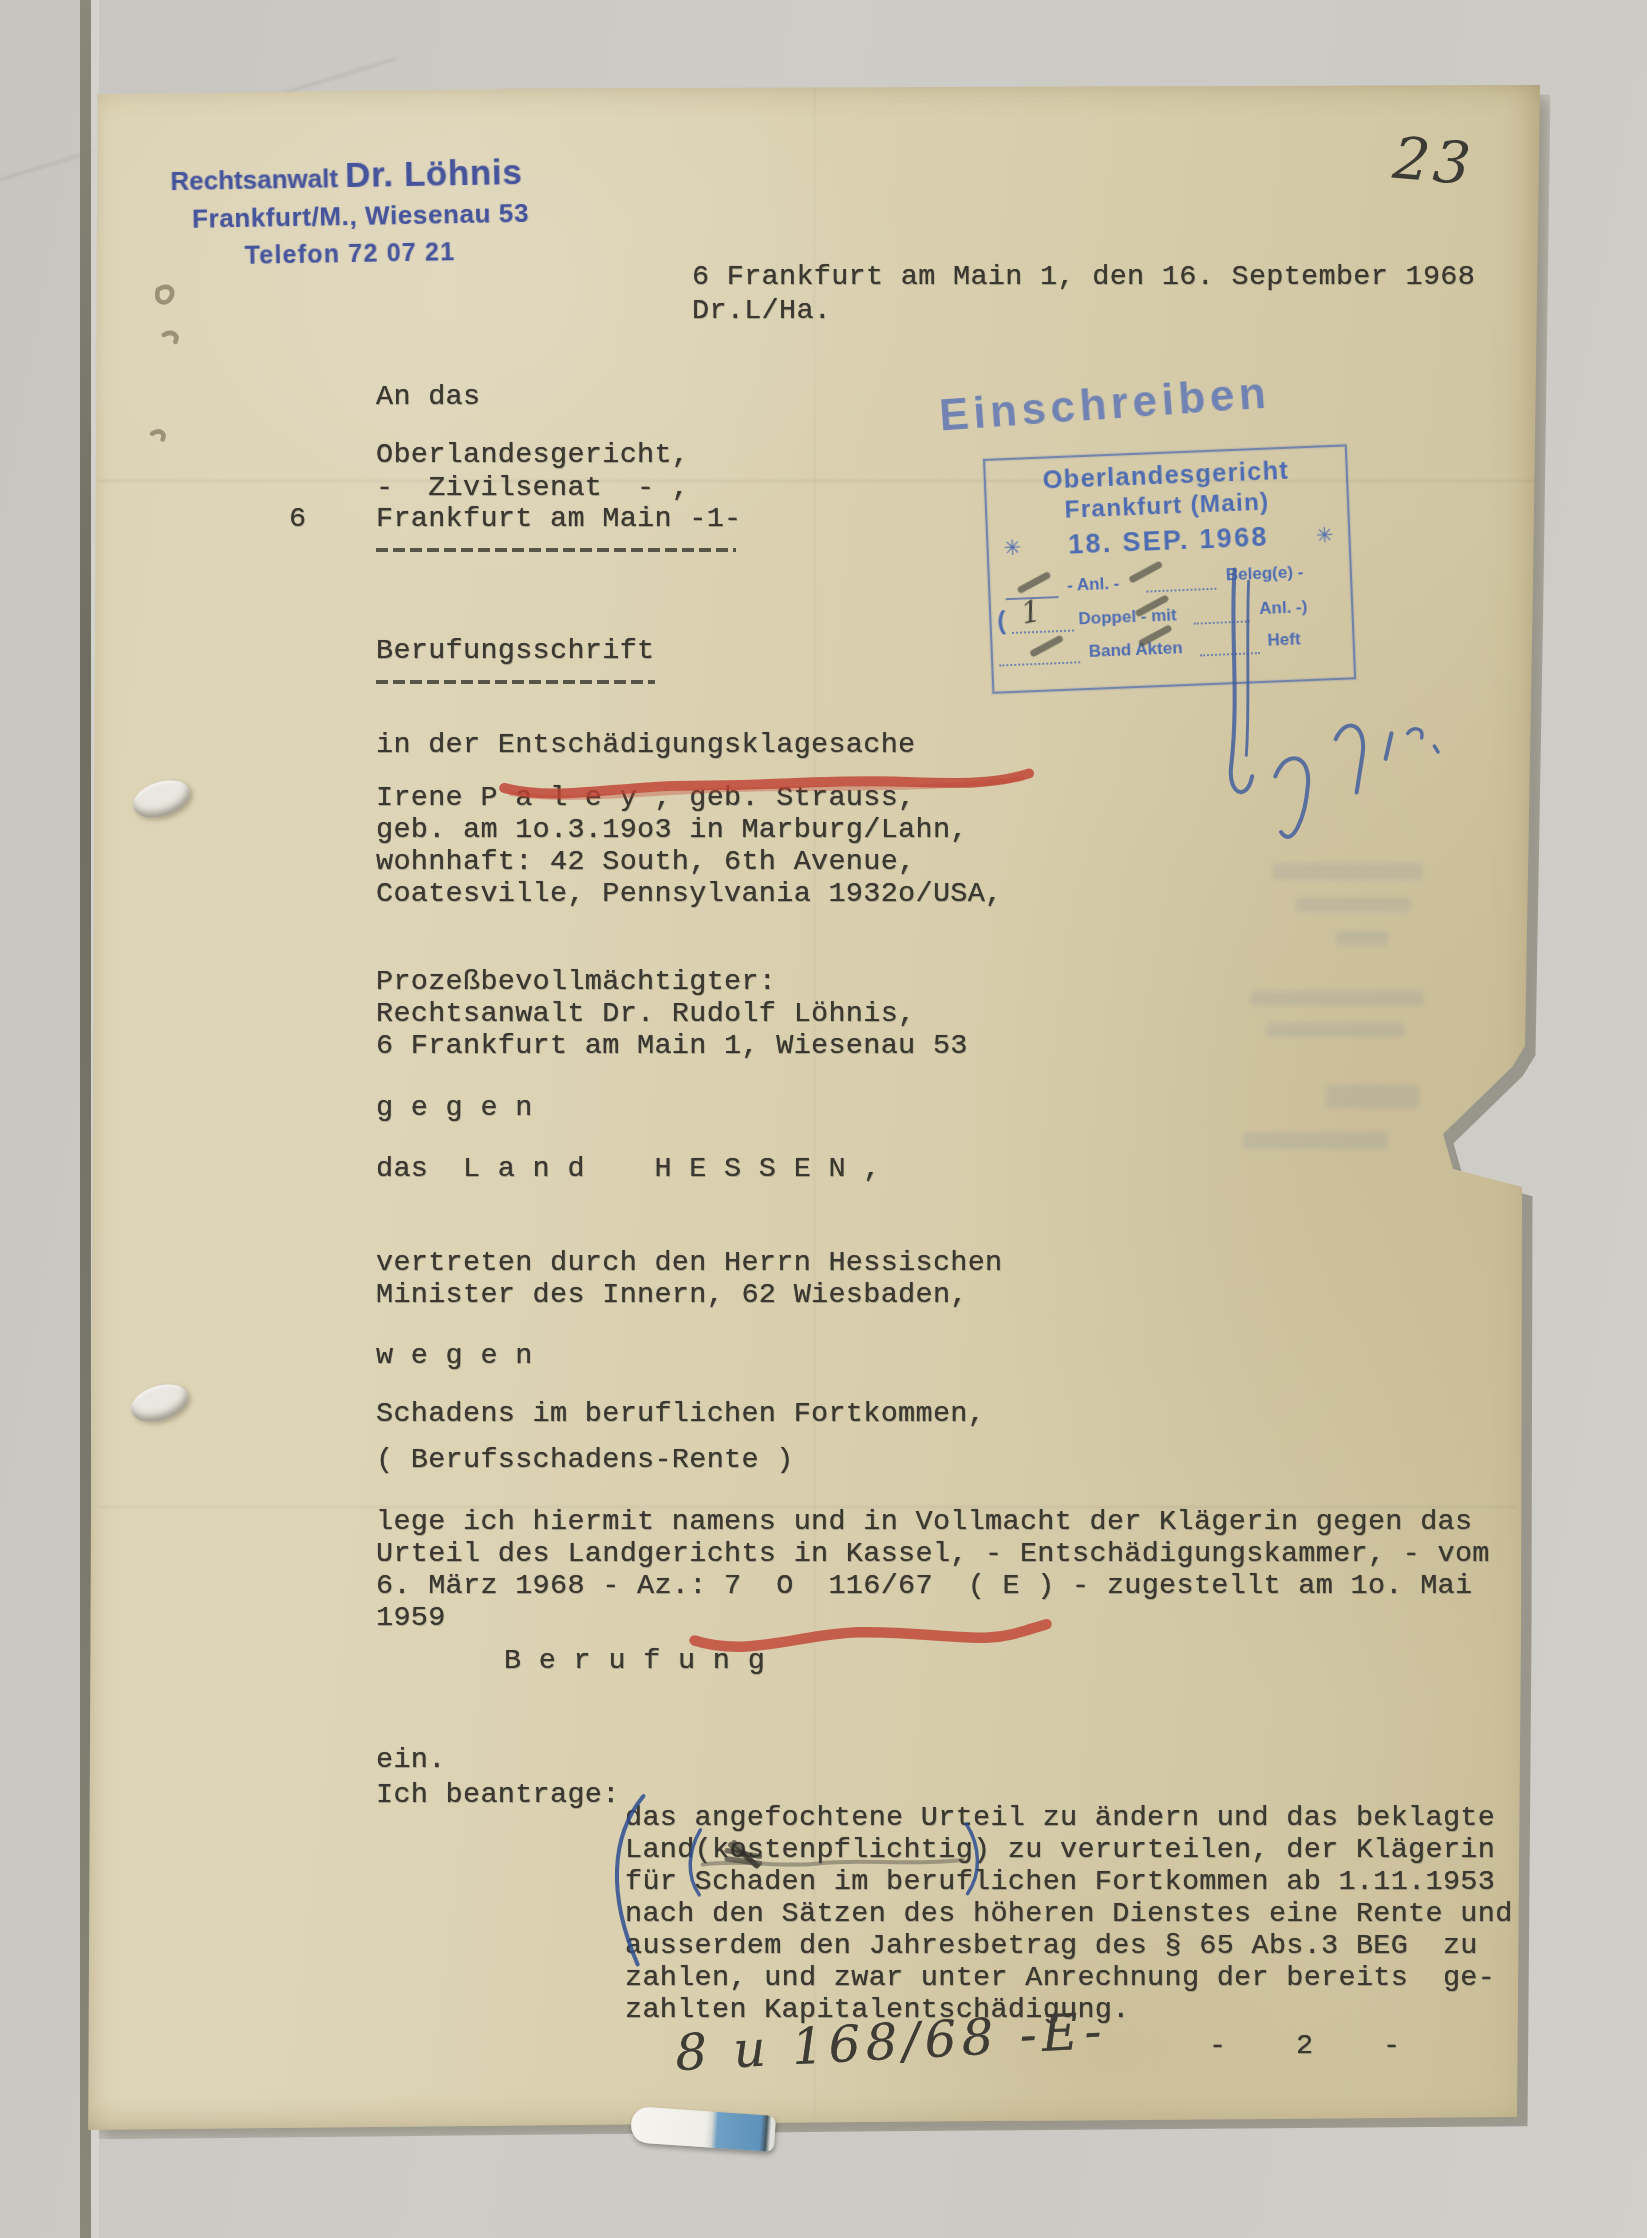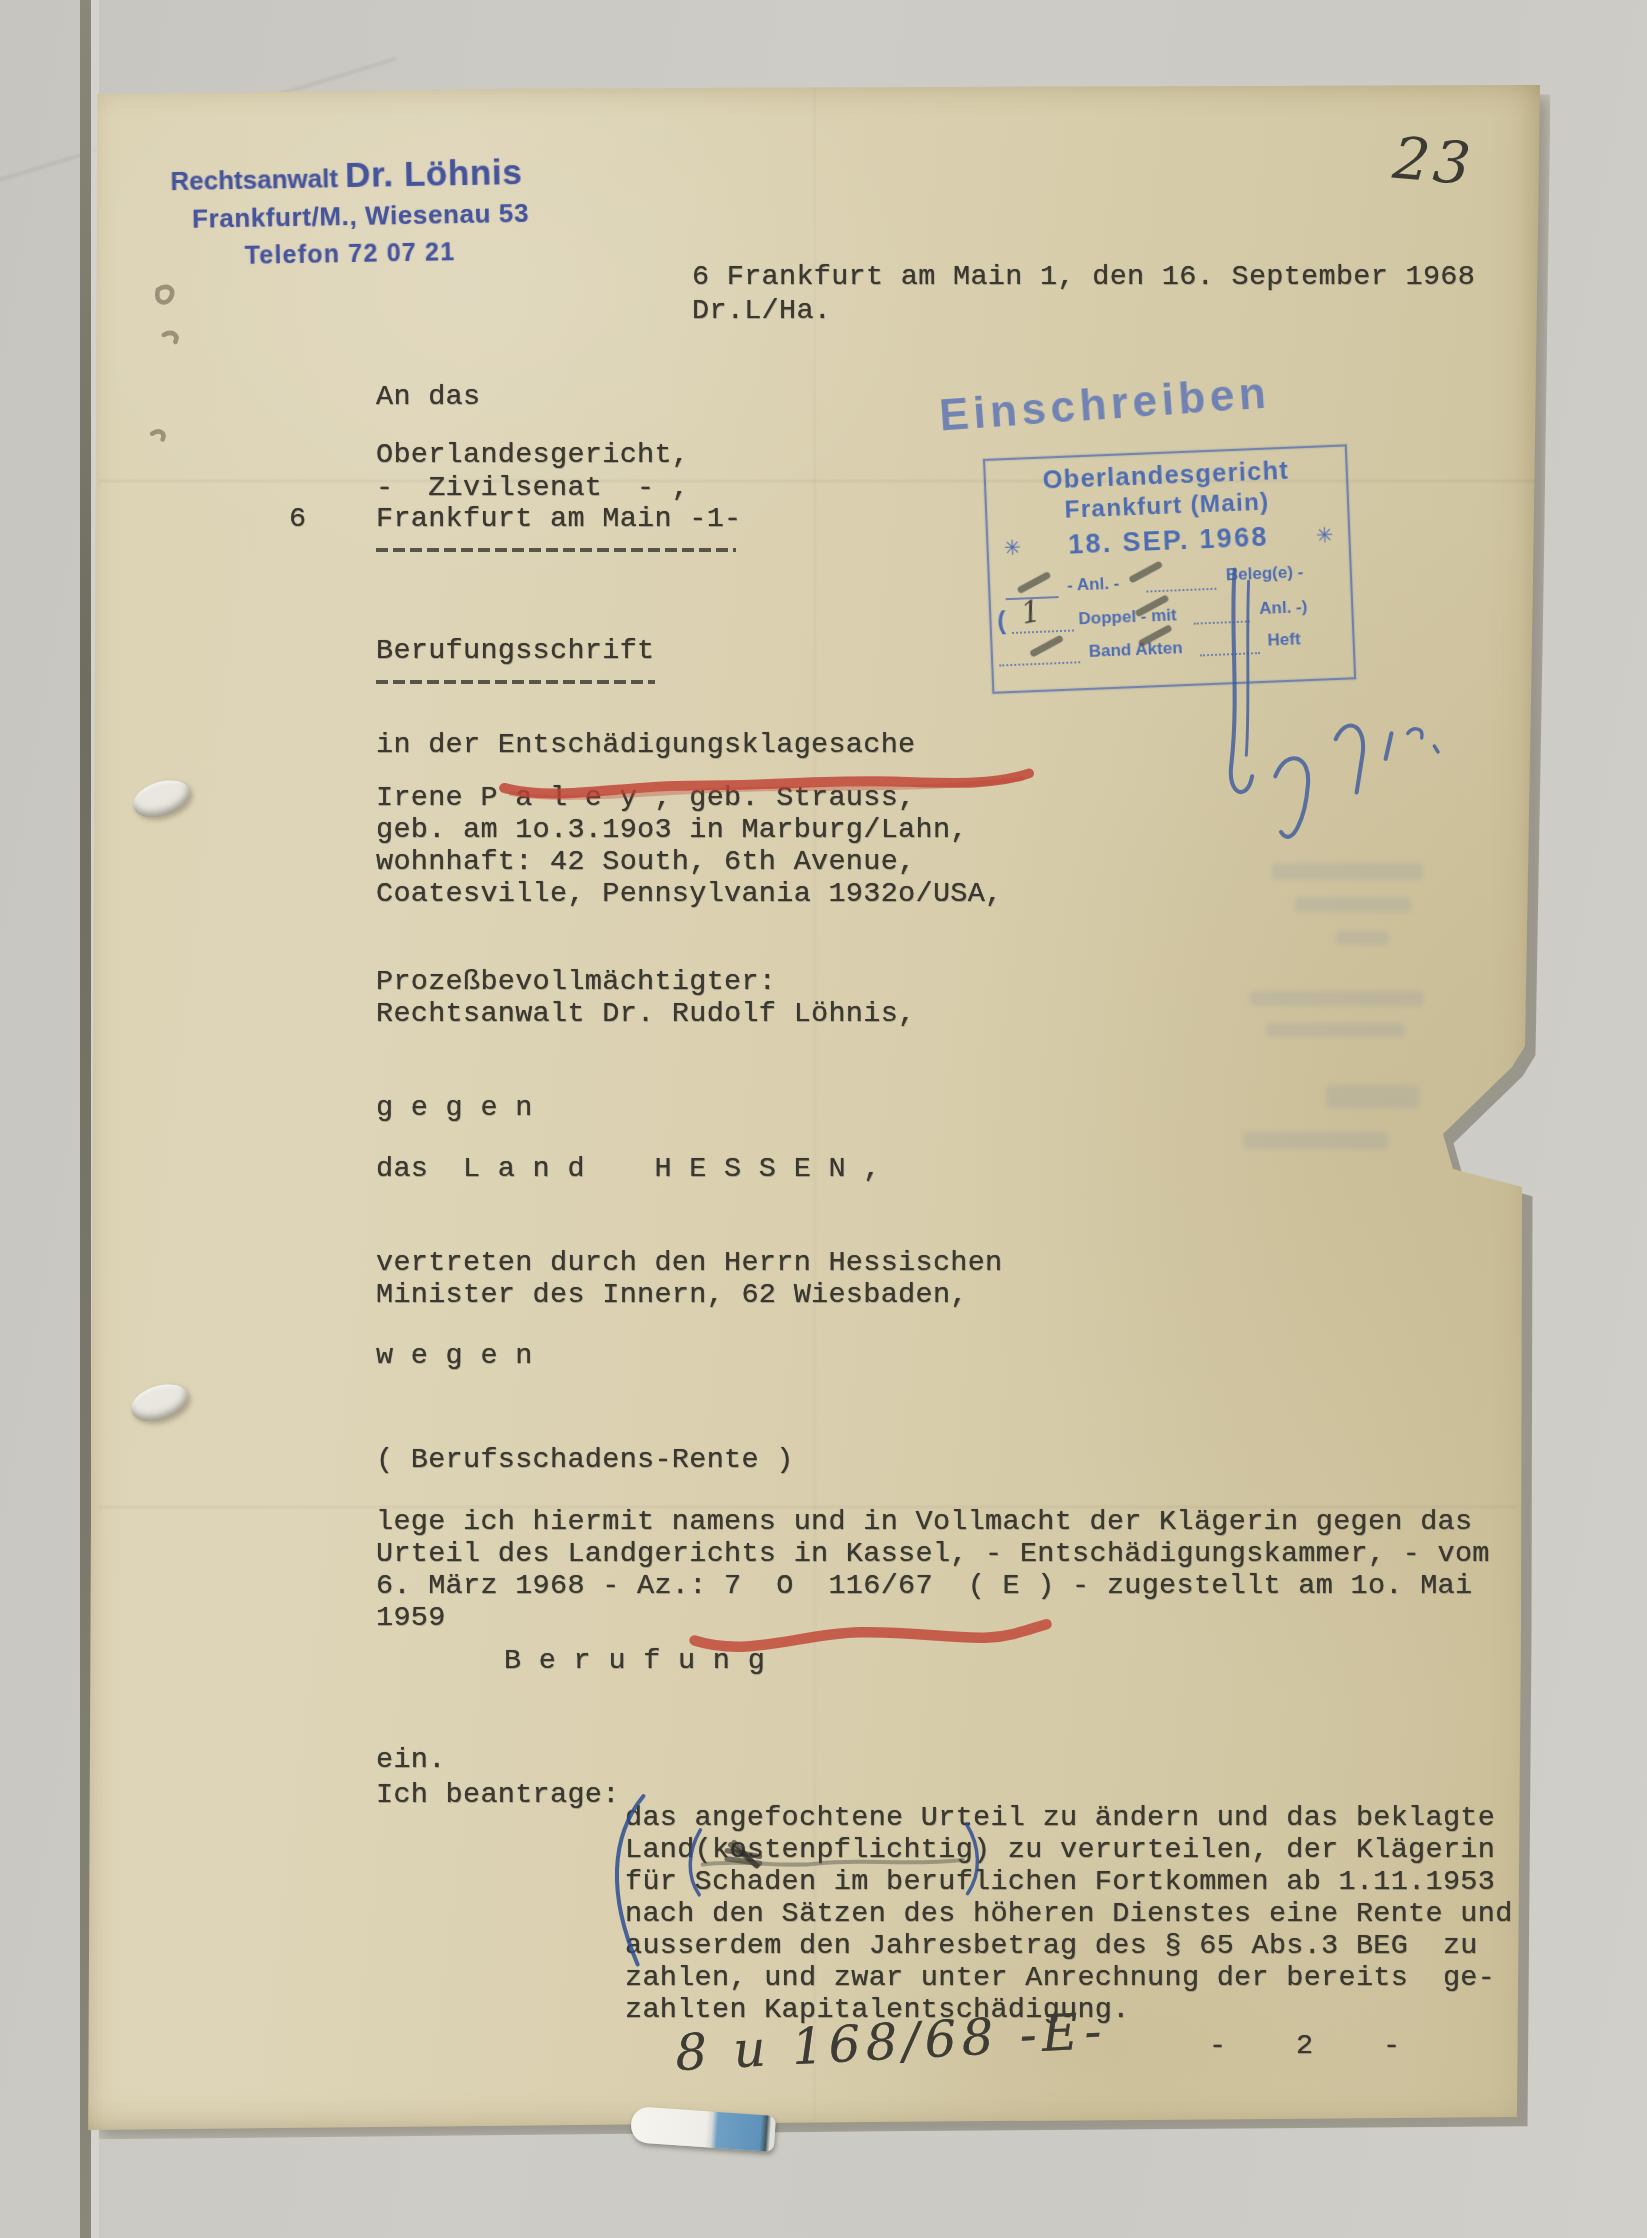--- a/index.html
+++ b/index.html
@@ -163,28 +163,30 @@
   <div class="trule" style="left:376px;top:680px;width:279px"></div>
   <span class="typed" style="left:376px;top:731px">in der Entschädigungsklagesache</span>
 
   <span class="typed" style="left:376px;top:784px">Irene P a l e y , geb. Strauss,</span>
   <span class="typed" style="left:376px;top:816px">geb. am 1o.3.19o3 in Marburg/Lahn,</span>
   <span class="typed" style="left:376px;top:848px">wohnhaft: 42 South, 6th Avenue,</span>
   <span class="typed" style="left:376px;top:880px">Coatesville, Pennsylvania 1932o/USA,</span>
 
   <span class="typed" style="left:376px;top:968px">Prozeßbevollmächtigter:</span>
   <span class="typed" style="left:376px;top:1000px">Rechtsanwalt Dr. Rudolf Löhnis,</span>
+  <span class="typed" style="left:376px;top:1032px">6 Frankfurt am Main 1, Wiesenau 53</span>
 
   <span class="typed" style="left:376px;top:1094px">g e g e n</span>
   <span class="typed" style="left:376px;top:1155px">das  L a n d    H E S S E N ,</span>
 
   <span class="typed" style="left:376px;top:1249px">vertreten durch den Herrn Hessischen</span>
   <span class="typed" style="left:376px;top:1281px">Minister des Innern, 62 Wiesbaden,</span>
 
   <span class="typed" style="left:376px;top:1342px">w e g e n</span>
+  <span class="typed" style="left:376px;top:1400px">Schadens im beruflichen Fortkommen,</span>
   <span class="typed" style="left:376px;top:1446px">( Berufsschadens-Rente )</span>
 
   <span class="typed" style="left:376px;top:1508px">lege ich hiermit namens und in Vollmacht der Klägerin gegen das</span>
   <span class="typed" style="left:376px;top:1540px">Urteil des Landgerichts in Kassel, - Entschädigungskammer, - vom</span>
   <span class="typed" style="left:376px;top:1572px">6. März 1968 - Az.: 7  O  116/67  ( E ) - zugestellt am 1o. Mai</span>
   <span class="typed" style="left:376px;top:1604px">1959</span>
 
   <span class="typed" style="left:504px;top:1647px">B e r u f u n g</span>
   <span class="typed" style="left:376px;top:1746px">ein.</span>
   <span class="typed" style="left:376px;top:1781px">Ich beantrage:</span>

